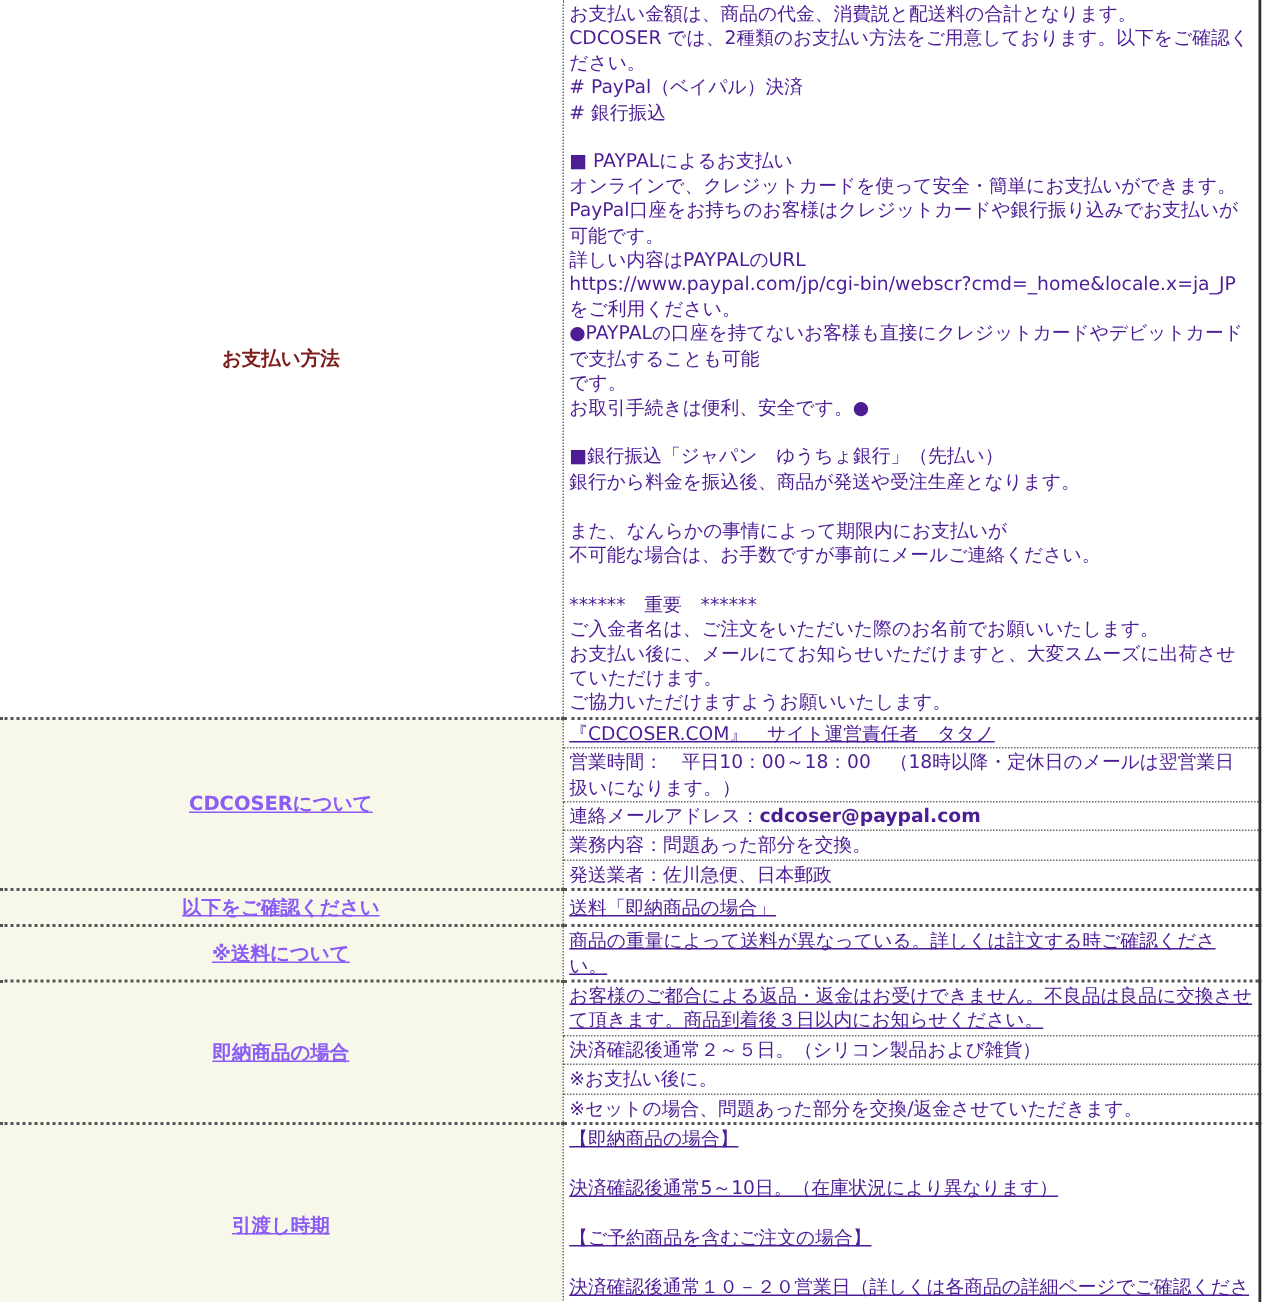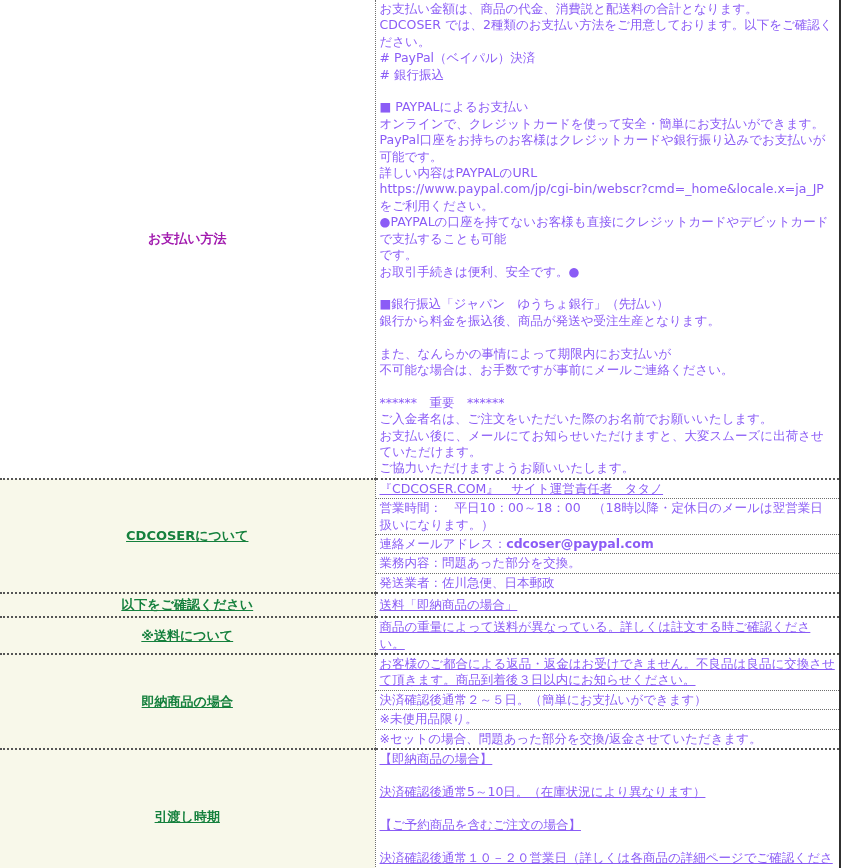--- a/index.html
+++ b/index.html
@@ -15,31 +15,31 @@
     table-layout:fixed;
     border-right:2px solid #303030;
     border-bottom:3px solid #3d3d3d;
   }
   col.c1{width:375px;}
   th,td{border:1px dotted #6e6e6e;}
   th.hd{
     background:#f8f8ea;
     font-size:13px;
     font-weight:bold;
-    color:#15803d;
+    color:#8b5cf6;
     text-align:center;
     vertical-align:middle;
     padding:2px;
     border-left:none;
   }
-  th.white{background:#ffffff;color:#a21caf;}
+  th.white{background:#ffffff;color:#7f1d1d;}
   td.content{
     font-size:12.5px;
     line-height:16.4px;
-    color:#8b5cf6;
+    color:#4c1d95;
     vertical-align:middle;
     text-align:left;
     padding:1px 4px;
     word-break:break-all;
   }
   .pre{white-space:pre-line;}
   .top{vertical-align:top;}
   .lh1{line-height:16.35px;}
   .lh2{line-height:16.9px;}
   .pad-s1{padding:2px 4px 2px 4px;}
@@ -114,24 +114,24 @@
     <tr class="sec">
       <th class="hd">※送料について</th>
       <td class="content pad-lg">商品の重量によって送料が異なっている。詳しくは註文する時ご確認ください。</td>
     </tr>
 
     <tr class="sec">
       <th class="hd" rowspan="4">即納商品の場合</th>
       <td class="content tight">お客様のご都合による返品・返金はお受けできません。不良品は良品に交換させて頂きます。商品到着後３日以内にお知らせください。</td>
     </tr>
     <tr>
-      <td class="content tight">決済確認後通常２～５日。（簡単にお支払いができます）</td>
+      <td class="content tight">決済確認後通常２～５日。（シリコン製品および雑貨）</td>
     </tr>
     <tr>
-      <td class="content tight">※未使用品限り。</td>
+      <td class="content tight">※お支払い後に。</td>
     </tr>
     <tr>
       <td class="content tight">※セットの場合、問題あった部分を交換/返金させていただきます。</td>
     </tr>
 
     <tr class="sec">
       <th class="hd">引渡し時期</th>
       <td class="content pre top lh2 pad-s1">【即納商品の場合】
 
 決済確認後通常5～10日。（在庫状況により異なります）

